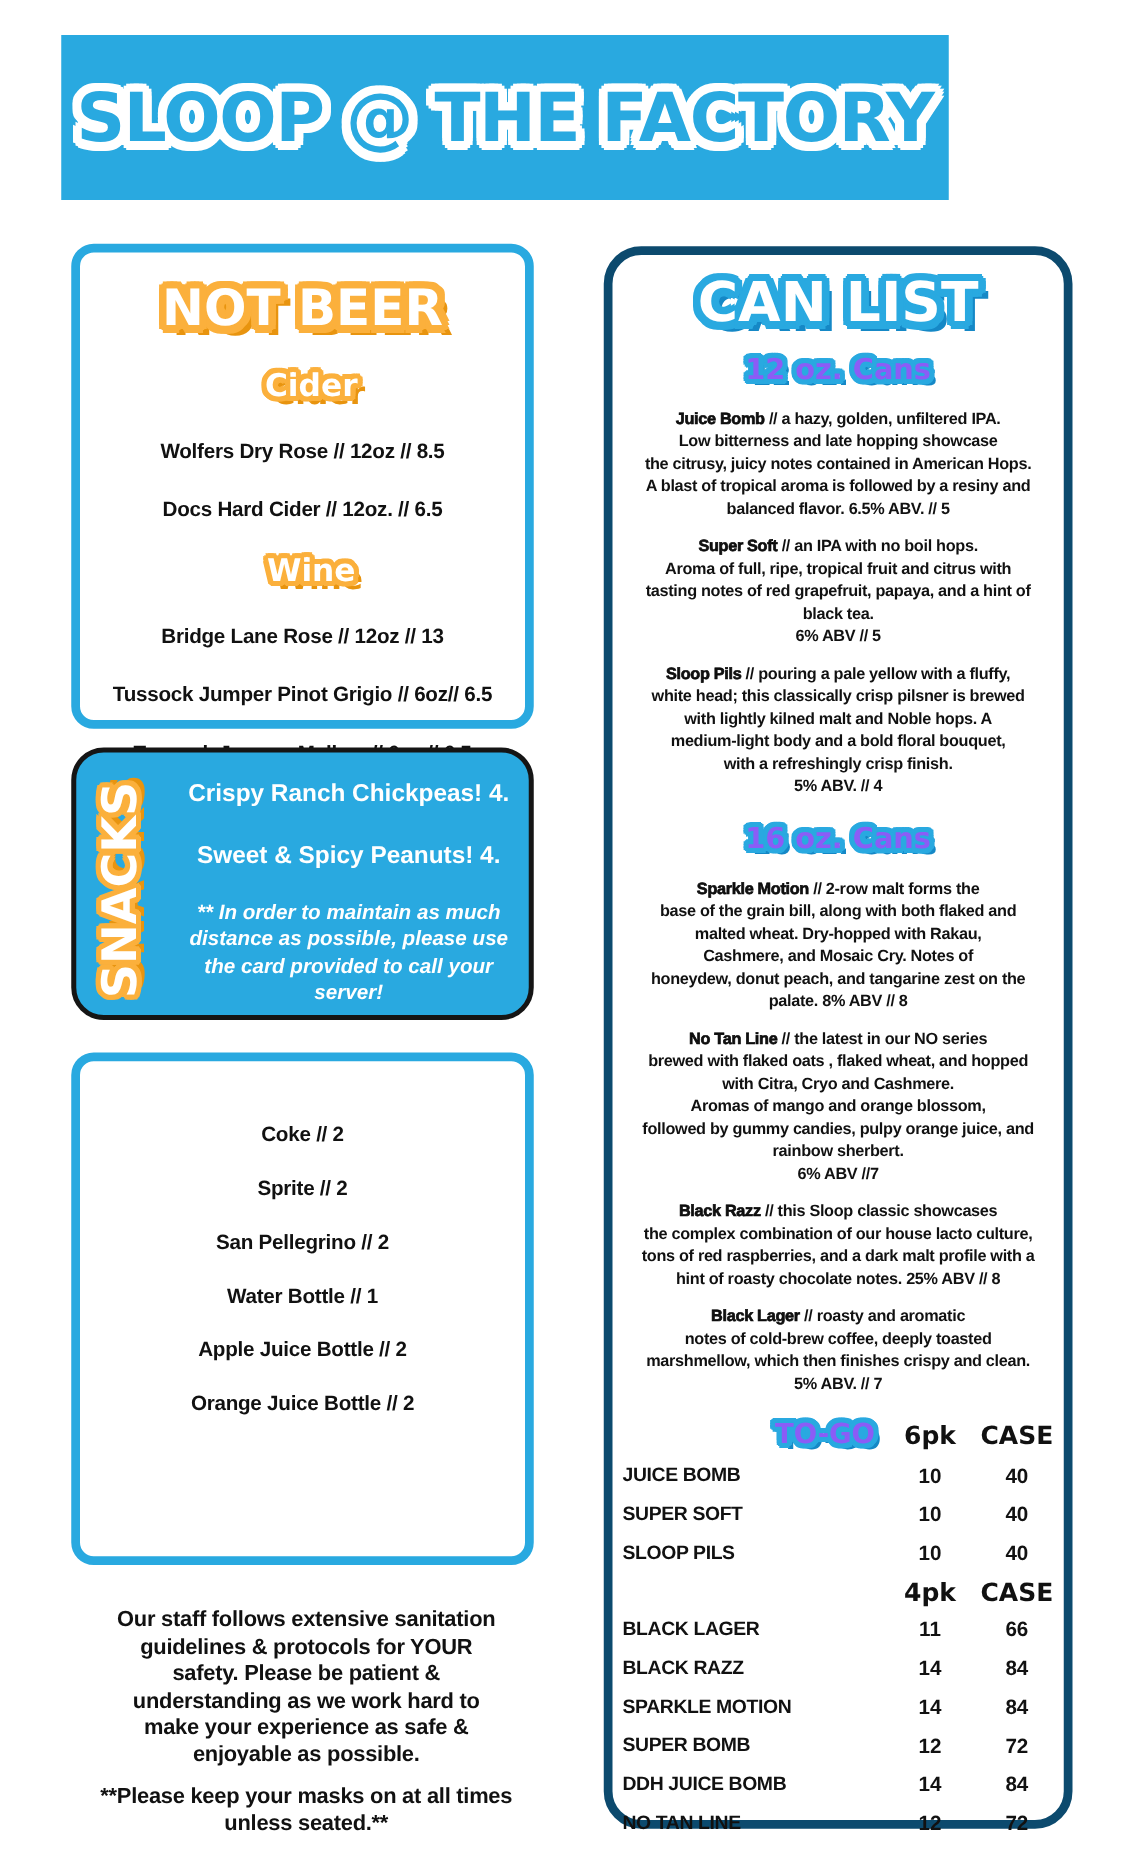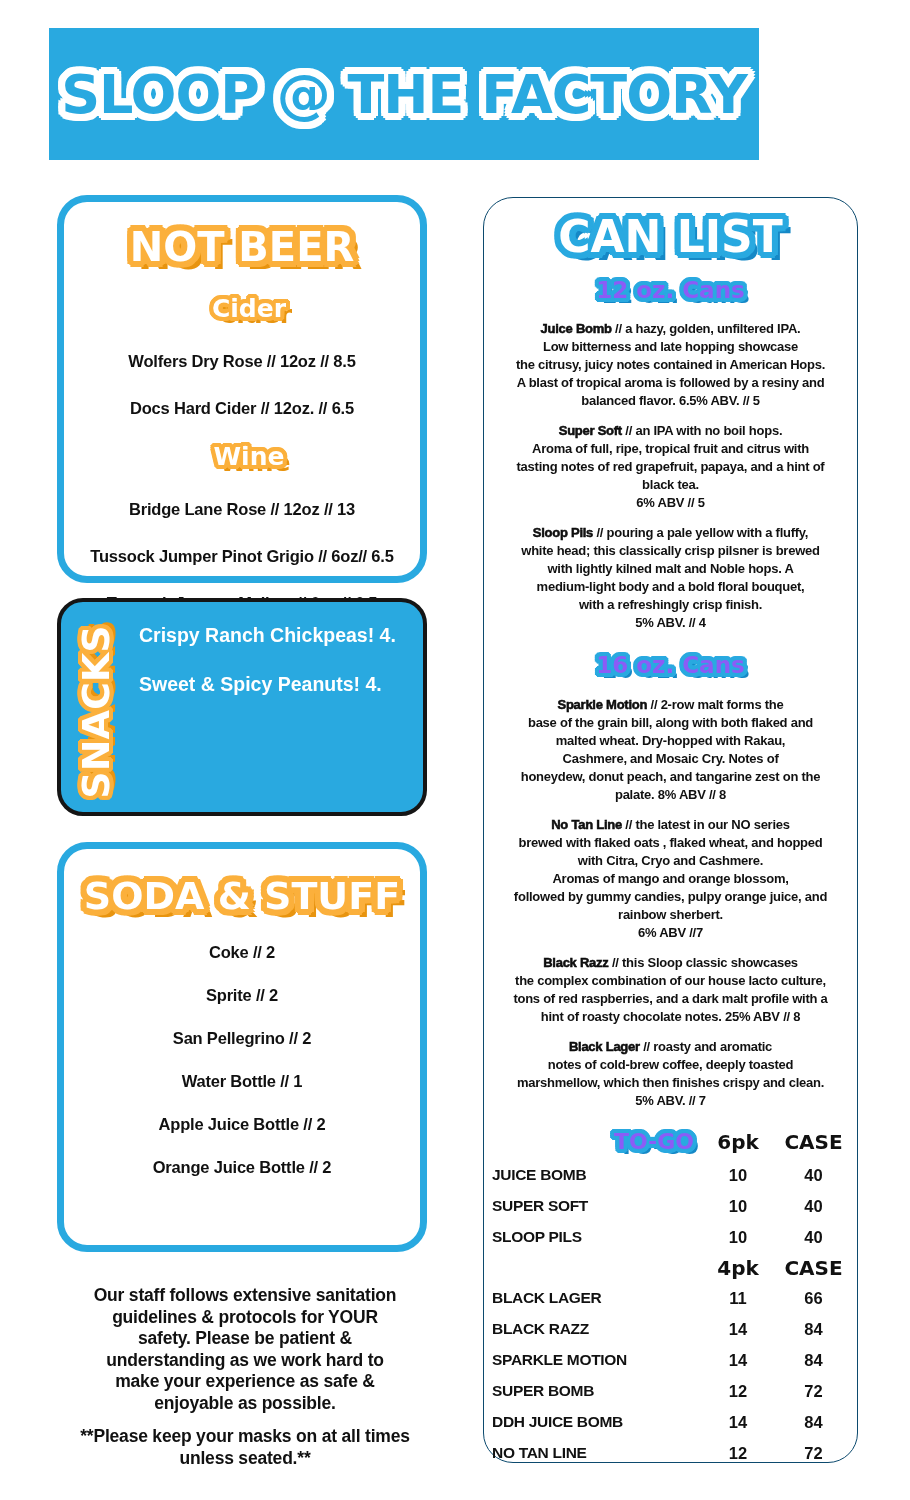--- a/index.html
+++ b/index.html
@@ -42,22 +42,22 @@
       8px 8px 0 #1588C6;}
   .o-blue-sm{color:#8b5cf6;font-family:"DejaVu Sans",sans-serif;font-weight:bold;
     text-shadow:
       4px 0 0 #29A9E0,-4px 0 0 #29A9E0,0 4px 0 #29A9E0,0 -4px 0 #29A9E0,
       3px 3px 0 #29A9E0,-3px 3px 0 #29A9E0,3px -3px 0 #29A9E0,-3px -3px 0 #29A9E0,
       4px 2px 0 #29A9E0,-4px 2px 0 #29A9E0,4px -2px 0 #29A9E0,-4px -2px 0 #29A9E0,
       2px 4px 0 #29A9E0,-2px 4px 0 #29A9E0,2px -4px 0 #29A9E0,-2px -4px 0 #29A9E0,
       5px 5px 0 #1588C6;}
 
   
-  .blue-box{border:7px solid #29A9E0;border-radius:30px;background:#fff;box-sizing:border-box;}
-  .orange-box{border:1px solid #0c4a6e;border-radius:30px;background:#fff;box-sizing:border-box;}
+  .blue-box{border:7px solid #29A9E0;border-radius:18px;background:#fff;box-sizing:border-box;}
+  .orange-box{border:7px solid #0c4a6e;border-radius:30px;background:#fff;box-sizing:border-box;}
 
   .not-beer{left:57px;top:195px;width:370px;height:388px;text-align:center;padding-top:22px;}
   .soda{left:57px;top:842px;width:370px;height:410px;text-align:center;padding-top:26px;}
   .can-list{left:483px;top:197px;width:375px;height:1266px;text-align:center;padding:14px 6px 0 6px;}
 
   h2,h3,p{margin:0;}
   .title-lg{font-size:40px;line-height:1.15;}
   .title-can{font-size:44px;line-height:1.15;}
   .title-sm{font-size:25px;line-height:1.2;margin-top:22px;}
   .subtitle{font-size:23px;line-height:1.2;margin:14px 0 16px 0;}
@@ -65,21 +65,21 @@
   .item{font-size:16.5px;font-weight:bold;letter-spacing:-0.2px;margin-top:28px;}
   .not-beer .title-sm{margin-top:24px;margin-bottom:4px;margin-left:14px;}
   .soda .item{margin-top:24px;}
   .soda .title-lg{font-size:38px;}
 
   
   .snacks{left:57px;top:598px;width:370px;height:218px;background:#29A9E0;
           border:4px solid #151515;border-radius:26px;box-sizing:border-box;}
   .snacks-vertical{position:absolute;left:-70px;top:88px;width:210px;height:44px;
     text-align:center;font-size:38px;transform:rotate(-90deg);}
-  .snacks-body{position:absolute;left:78px;top:12px;width:280px;text-align:left;color:#fff;}
+  .snacks-body{position:absolute;left:78px;top:12px;width:280px;text-align:center;color:#fff;}
   .snack-item{font-size:19.5px;font-weight:bold;margin-top:10px;}
   .snack-item + .snack-item{margin-top:26px;}
   .snack-note{font-size:16.5px;font-weight:bold;font-style:italic;margin-top:24px;
               white-space:pre-line;line-height:1.3;}
 
   
   .footer-note{left:45px;top:1285px;width:400px;text-align:center;}
   .footer-note p{font-size:17.5px;font-weight:bold;line-height:21.5px;white-space:pre-line;
                  letter-spacing:-0.2px;}
   .footer-note .masks{margin-top:12px;}
@@ -117,25 +117,28 @@
     <p class="item">Bridge Lane Rose // 12oz // 13</p>
     <p class="item">Tussock Jumper Pinot Grigio // 6oz// 6.5</p>
     <p class="item">Tussock Jumper Malbec // 6oz // 6.5</p>
   </section>
 
   <section class="abs snacks">
     <div class="snacks-vertical o-orange-sm">SNACKS</div>
     <div class="snacks-body">
       <p class="snack-item">Crispy Ranch Chickpeas! 4.</p>
       <p class="snack-item">Sweet &amp; Spicy Peanuts! 4.</p>
+      <p class="snack-note">** In order to maintain as much
+distance as possible, please use
+the card provided to call your
+server!</p>
     </div>
   </section>
 
   <section class="abs blue-box soda">
-    <h2 class="title-lg o-orange-lg">SODA &amp; STUFF</h2>
     <p class="item">Coke // 2</p>
     <p class="item">Sprite // 2</p>
     <p class="item">San Pellegrino // 2</p>
     <p class="item">Water Bottle // 1</p>
     <p class="item">Apple Juice Bottle // 2</p>
     <p class="item">Orange Juice Bottle // 2</p>
   </section>
 
   <div class="abs footer-note">
     <p>Our staff follows extensive sanitation

